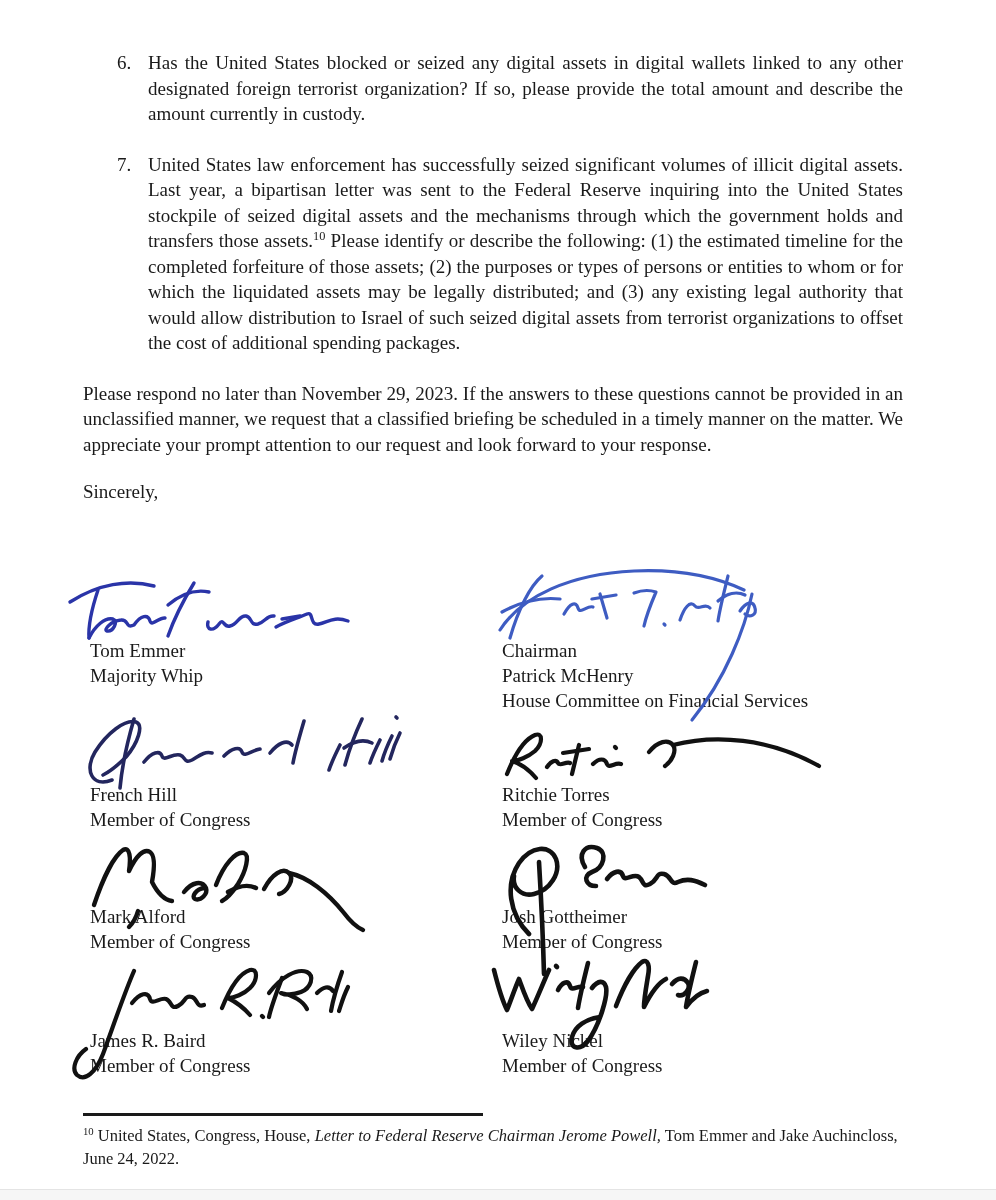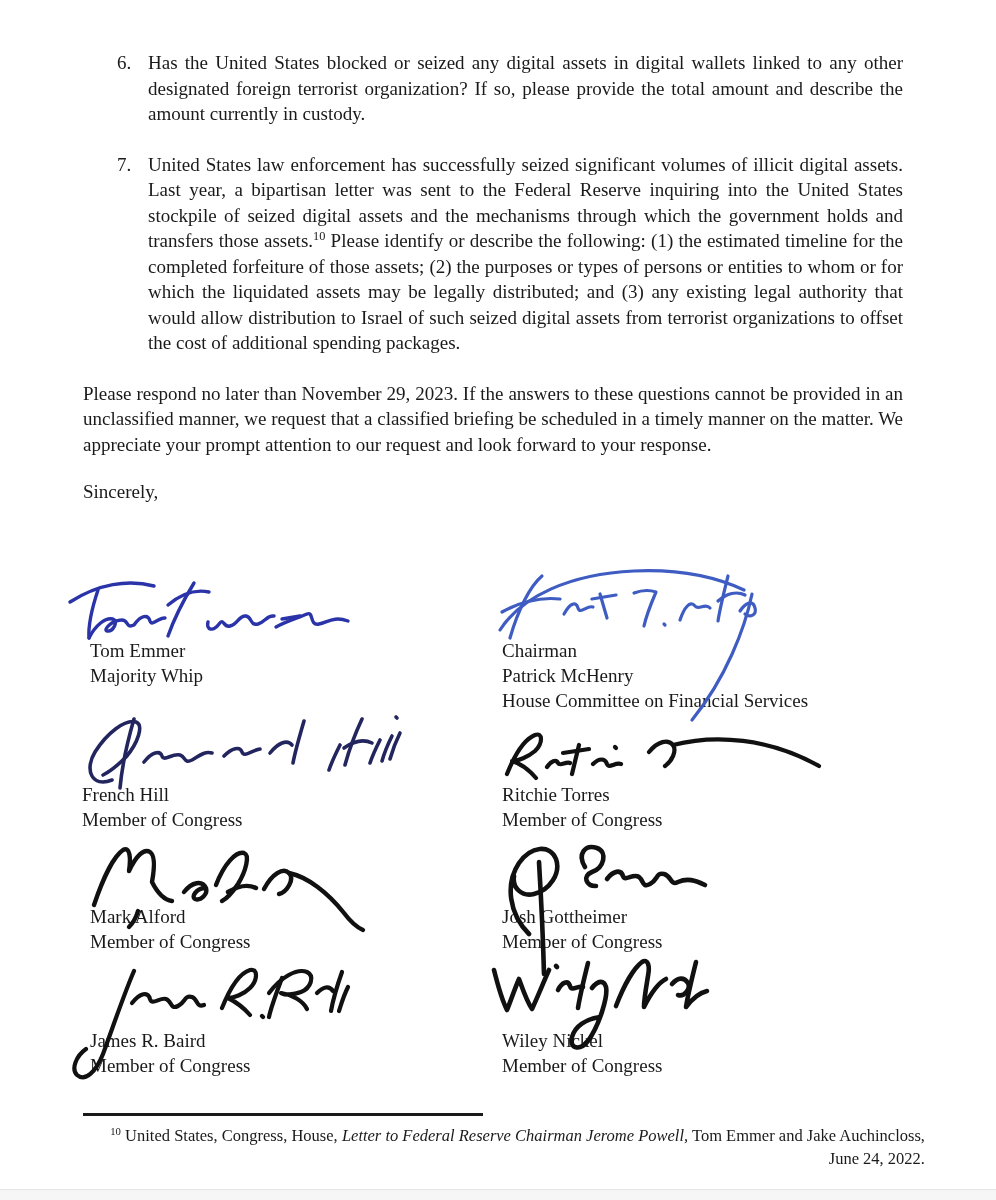--- a/index.html
+++ b/index.html
@@ -29,21 +29,21 @@
   .valediction { margin-top:22px; text-align:left; }
   sup { font-size:0.65em; line-height:0; vertical-align:super;font-family:Liberation Serif, serif; }
   .sig { position:absolute; z-index:2; pointer-events:none; }
   .sig-text { position:absolute; z-index:1; font-size:19px; line-height:25px; white-space:nowrap; }
   .footnote-rule {
     position:absolute; left:83px; top:1113px;
     width:400px; height:3px; background:#1a1a1a;
   }
   .footnote {
     position:absolute; left:83px; top:1124px;
-    width:842px; font-size:16.5px; line-height:23px; text-align:right;
+    width:842px; font-size:16.5px; line-height:23px; text-align:left;
   }
   .footnote em { font-style:italic; }
   .bottom-edge {
     position:absolute; left:0; bottom:0; width:100%; height:11px;
     background:#f6f6f6; border-top:1px solid #e4e4e4;
   }
 </style>
 </head>
 <body>
 
@@ -112,21 +112,21 @@
       <path d="M226 9 C 221 26, 217 40, 215 51"></path>
       <path d="M262 33 C 257 43, 253 52, 251 58"></path>
       <path d="M284 7 C 277 22, 271 38, 267 53"></path>
       <path d="M266 36 C 276 29, 286 27, 294 31"></path>
       <path d="M302 28 C 297 38, 294 45, 292 51"></path>
       <path d="M314 24 C 309 34, 306 42, 304 49"></path>
       <path d="M322 21 C 317 31, 314 40, 312 47"></path>
       <path d="M318 5 L 319 6"></path>
     </g>
   </svg>
-  <div class="sig-text" style="left:82px;top:782px">
+  <div class="sig-text" style="left:90px;top:782px">
     <div>French Hill</div>
     <div>Member of Congress</div>
   </div>
 
   <svg class="sig" style="left:497px;top:730px" width="330" height="52" viewBox="0 0 330 52">
     <g fill="none" stroke-linecap="round" stroke-linejoin="round" stroke-width="4.2" stroke="#111111">
       <path d="M10 44 C 18 24, 28 9, 38 5 C 46 2, 46 13, 38 21 C 31 27, 21 31, 15 31 C 25 34, 33 41, 39 48"></path>
       <path d="M50 37 C 54 31, 59 29, 61 33 C 63 37, 69 31, 73 33"></path>
       <path d="M82 15 L 75 44"></path>
       <path d="M66 23 L 92 19"></path>

